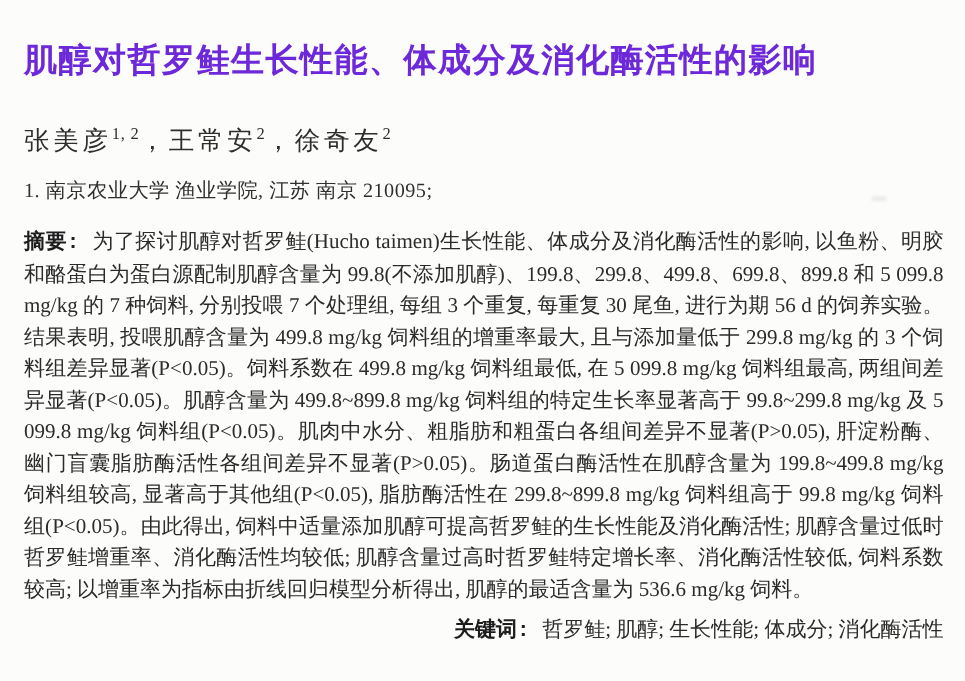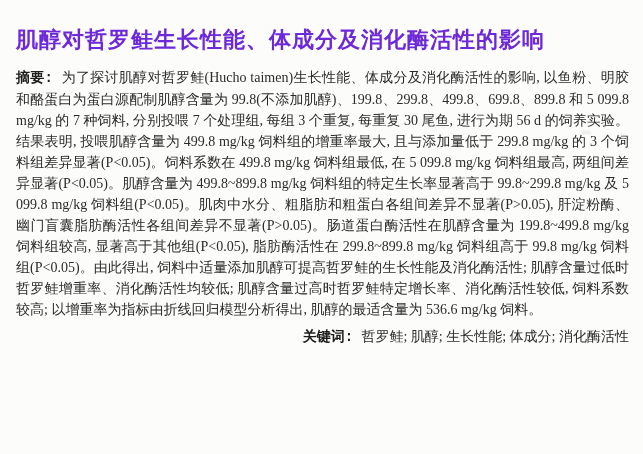--- a/index.html
+++ b/index.html
@@ -38,22 +38,26 @@
   .scan-artifact { position: absolute; background: #e9e9e6; border-radius: 2px; filter: blur(1px); }
   .artifact-1 { left: 581px; top: 104px; width: 10px; height: 3px; }
 </style>
 </head>
 <body>
 
 <div class="page">
 
   <h1 class="title">肌醇对哲罗鲑生长性能、体成分及消化酶活性的影响</h1>
 
+  <div class="authors">
+    <span><span>张美彦</span><sup>1, 2</sup><span>，</span></span><span><span>王常安</span><sup>2</sup><span>，</span></span><span><span>徐奇友</span><sup>2</sup></span>
+  </div>
 
   <div class="affiliations">
+    <div class="affiliation">1. 南京农业大学 渔业学院, 江苏 南京 210095;</div>
   </div>
 
   <p class="abstract"><span class="bold-label">摘要: </span><span>为了探讨肌醇对哲罗鲑(</span><span class="it">Hucho taimen</span><span>)生长性能、体成分及消化酶活性的影响, 以鱼粉、明胶和酪蛋白为蛋白源配制肌醇含量为 99.8(不添加肌醇)、199.8、299.8、499.8、699.8、899.8 和 5 099.8 mg/kg 的 7 种饲料, 分别投喂 7 个处理组, 每组 3 个重复, 每重复 30 尾鱼, 进行为期 56 d 的饲养实验。结果表明, 投喂肌醇含量为 499.8 mg/kg 饲料组的增重率最大, 且与添加量低于 299.8 mg/kg 的 3 个饲料组差异显著(</span><span class="it">P</span><span>&lt;0.05)。饲料系数在 499.8 mg/kg 饲料组最低, 在 5 099.8 mg/kg 饲料组最高, 两组间差异显著(</span><span class="it">P</span><span>&lt;0.05)。肌醇含量为 499.8~899.8 mg/kg 饲料组的特定生长率显著高于 99.8~299.8 mg/kg 及 5 099.8 mg/kg 饲料组(</span><span class="it">P</span><span>&lt;0.05)。肌肉中水分、粗脂肪和粗蛋白各组间差异不显著(</span><span class="it">P</span><span>&gt;0.05), 肝淀粉酶、幽门盲囊脂肪酶活性各组间差异不显著(</span><span class="it">P</span><span>&gt;0.05)。肠道蛋白酶活性在肌醇含量为 199.8~499.8 mg/kg 饲料组较高, 显著高于其他组(</span><span class="it">P</span><span>&lt;0.05), 脂肪酶活性在 299.8~899.8 mg/kg 饲料组高于 99.8 mg/kg 饲料组(</span><span class="it">P</span><span>&lt;0.05)。由此得出, 饲料中适量添加肌醇可提高哲罗鲑的生长性能及消化酶活性; 肌醇含量过低时哲罗鲑增重率、消化酶活性均较低; 肌醇含量过高时哲罗鲑特定增长率、消化酶活性较低, 饲料系数较高; 以增重率为指标由折线回归模型分析得出, 肌醇的最适含量为 536.6 mg/kg 饲料。</span></p>
 
   <div class="keywords">
     <span class="bold-label">关键词: </span><span>哲罗鲑; 肌醇; 生长性能; 体成分; 消化酶活性</span>
   </div>
 
   <div class="scan-artifact artifact-1"></div>
 

